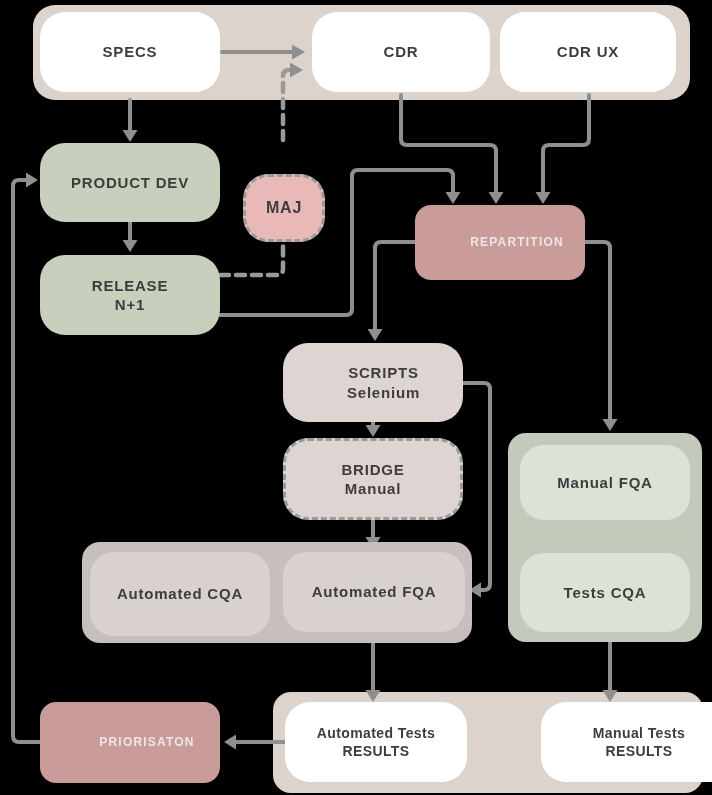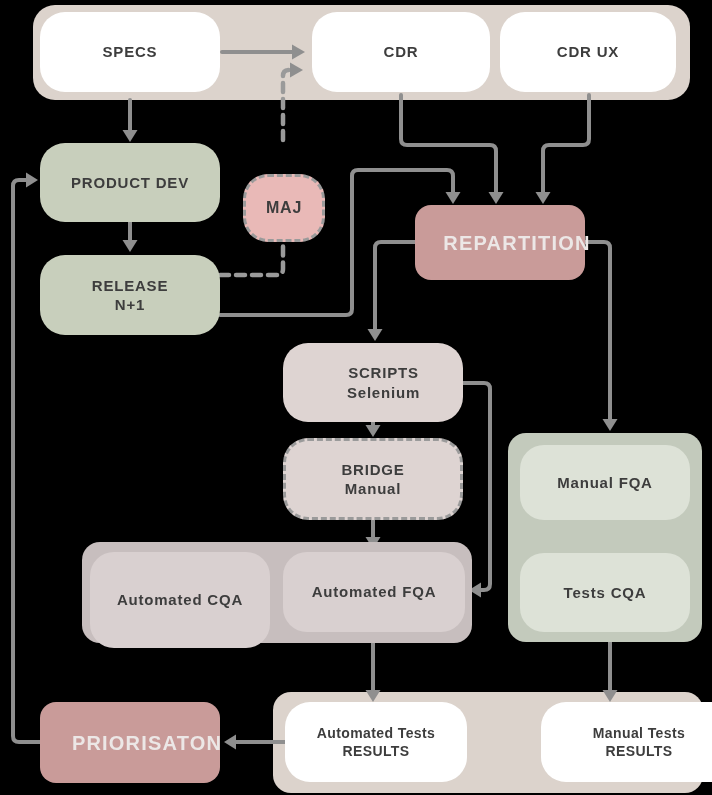--- a/index.html
+++ b/index.html
@@ -10,21 +10,21 @@
   .band{position:absolute;z-index:1;background:var(--c-band,#dcd3cc);border-radius:22px;}
   svg.wires{position:absolute;inset:0;z-index:2;}
   .node{
     position:absolute;z-index:3;display:flex;flex-direction:column;align-items:center;justify-content:center;
     box-sizing:border-box;border-radius:25px;text-align:center;
     font-weight:bold;font-size:15px;letter-spacing:.8px;color:var(--c-text_dark,#3d3d3d);line-height:1.3;
   }
   .white{background:var(--c-box_white,#ffffff);}
   .green{background:var(--c-green,#c8cfbc);}
   .pink{background:var(--c-pink,#e9b9b7);border:3px dashed var(--c-dash,#9a9a9a);}
-  .rose{background:var(--c-rose,#c99b99);color:var(--c-text_light,#ece7e6);font-size:20px;letter-spacing:1.2px;border-radius:16px;padding-left:34px;}
+  .rose{background:var(--c-rose,#c99b99);color:var(--c-text_light,#ece7e6);font-size:12px;letter-spacing:1.2px;border-radius:16px;padding-left:34px;}
   .mauve{background:var(--c-mauve,#ded4d2);}
   .dashed{border:3px dashed var(--c-dash,#9a9a9a);}
   .container{position:absolute;z-index:3;border-radius:18px;}
   .cont-mauve{background:var(--c-mauve_container,#c7bebe);}
   .cont-green{background:var(--c-green_container,#c3cabc);}
   .inner{z-index:4;border-radius:24px;}
   .inner-mauve{background:var(--c-mauve_light,#d9d0d0);}
   .inner-green{background:var(--c-green_light,#dde2d7);}
   .small{font-size:14px;letter-spacing:.4px;}
   .wires path{stroke:var(--c-arrow,#8f8f8f);stroke-width:4;fill:none;stroke-linecap:round;}
@@ -107,21 +107,21 @@
   <div class="node mauve" style="left:283px;top:343px;width:180px;height:79px;padding-left:21px;">
     <span>SCRIPTS</span>
     <span>Selenium</span>
   </div>
   <div class="node mauve dashed" style="left:283px;top:438px;width:180px;height:82px;">
     <span>BRIDGE</span>
     <span>Manual</span>
   </div>
 
   <div class="container cont-mauve" style="left:82px;top:542px;width:390px;height:101px;"></div>
-  <div class="node inner inner-mauve" style="left:90px;top:552px;width:180px;height:96px;">
+  <div class="node inner inner-mauve" style="left:90px;top:552px;width:180px;height:84px;">
     <span>Automated CQA</span>
   </div>
   <div class="node inner inner-mauve" style="left:283px;top:552px;width:182px;height:80px;">
     <span>Automated FQA</span>
   </div>
 
   <div class="container cont-green" style="left:508px;top:433px;width:194px;height:209px;"></div>
   <div class="node inner inner-green" style="left:520px;top:445px;width:170px;height:75px;">
     <span>Manual FQA</span>
   </div>

